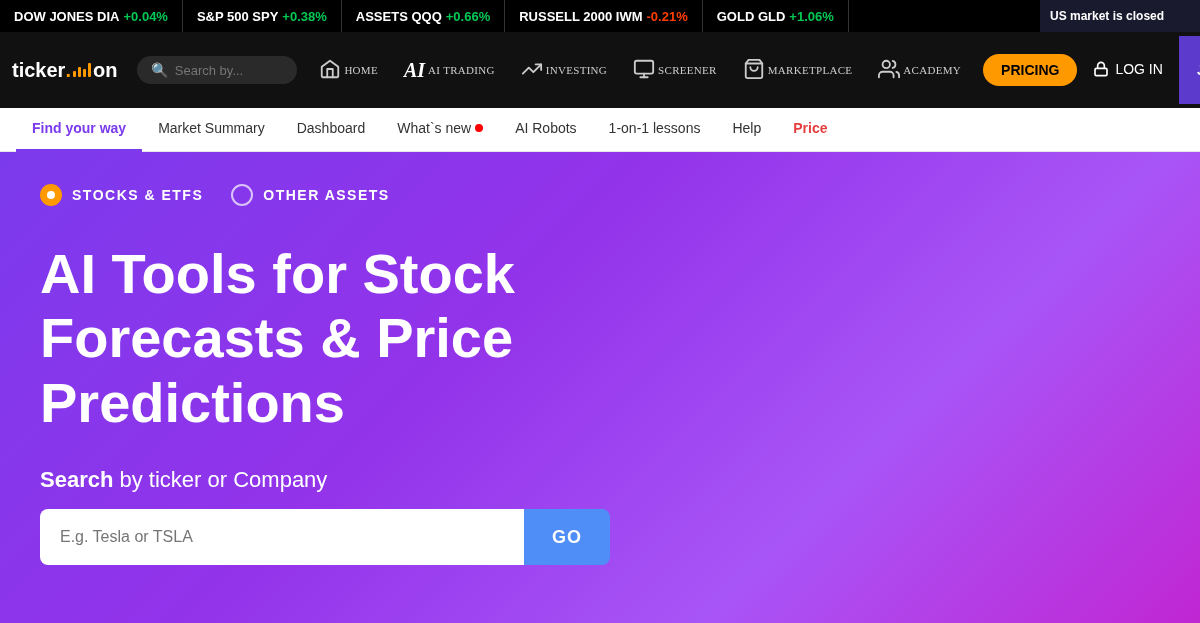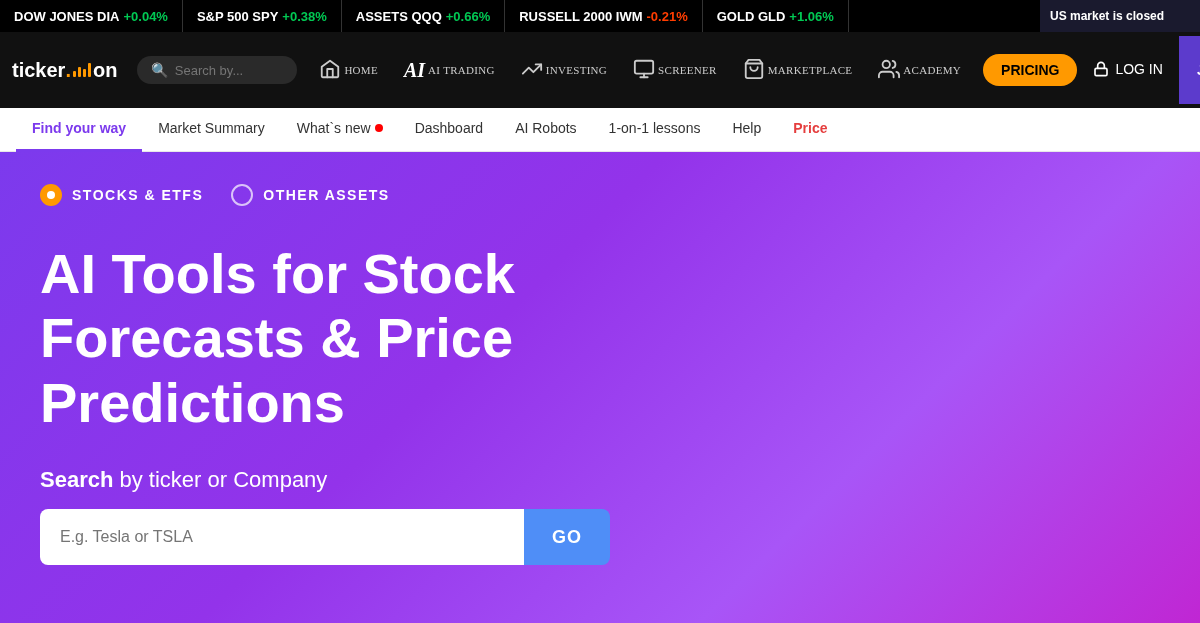--- a/index.html
+++ b/index.html
@@ -409,25 +409,25 @@
     </span>
     <span>LOG IN</span>
   </button>
 
   <button class="join-btn">JOIN FOR FREE</button>
 </div>
 
 <div id="secondary-nav">
   <a class="sec-nav-item active">Find your way</a>
   <a class="sec-nav-item">Market Summary</a>
+  <a class="sec-nav-item">Dashboard</a>
   <a class="sec-nav-item">
     <span>What`s new</span>
     <span class="new-dot"></span>
   </a>
-  <a class="sec-nav-item">Dashboard</a>
   <a class="sec-nav-item">AI Robots</a>
   <a class="sec-nav-item">1-on-1 lessons</a>
   <a class="sec-nav-item">Help</a>
   <a class="sec-nav-item sale">Price</a>
 </div>
 
 <div id="hero">
 
   <div class="asset-toggle">
     <div class="asset-option">

